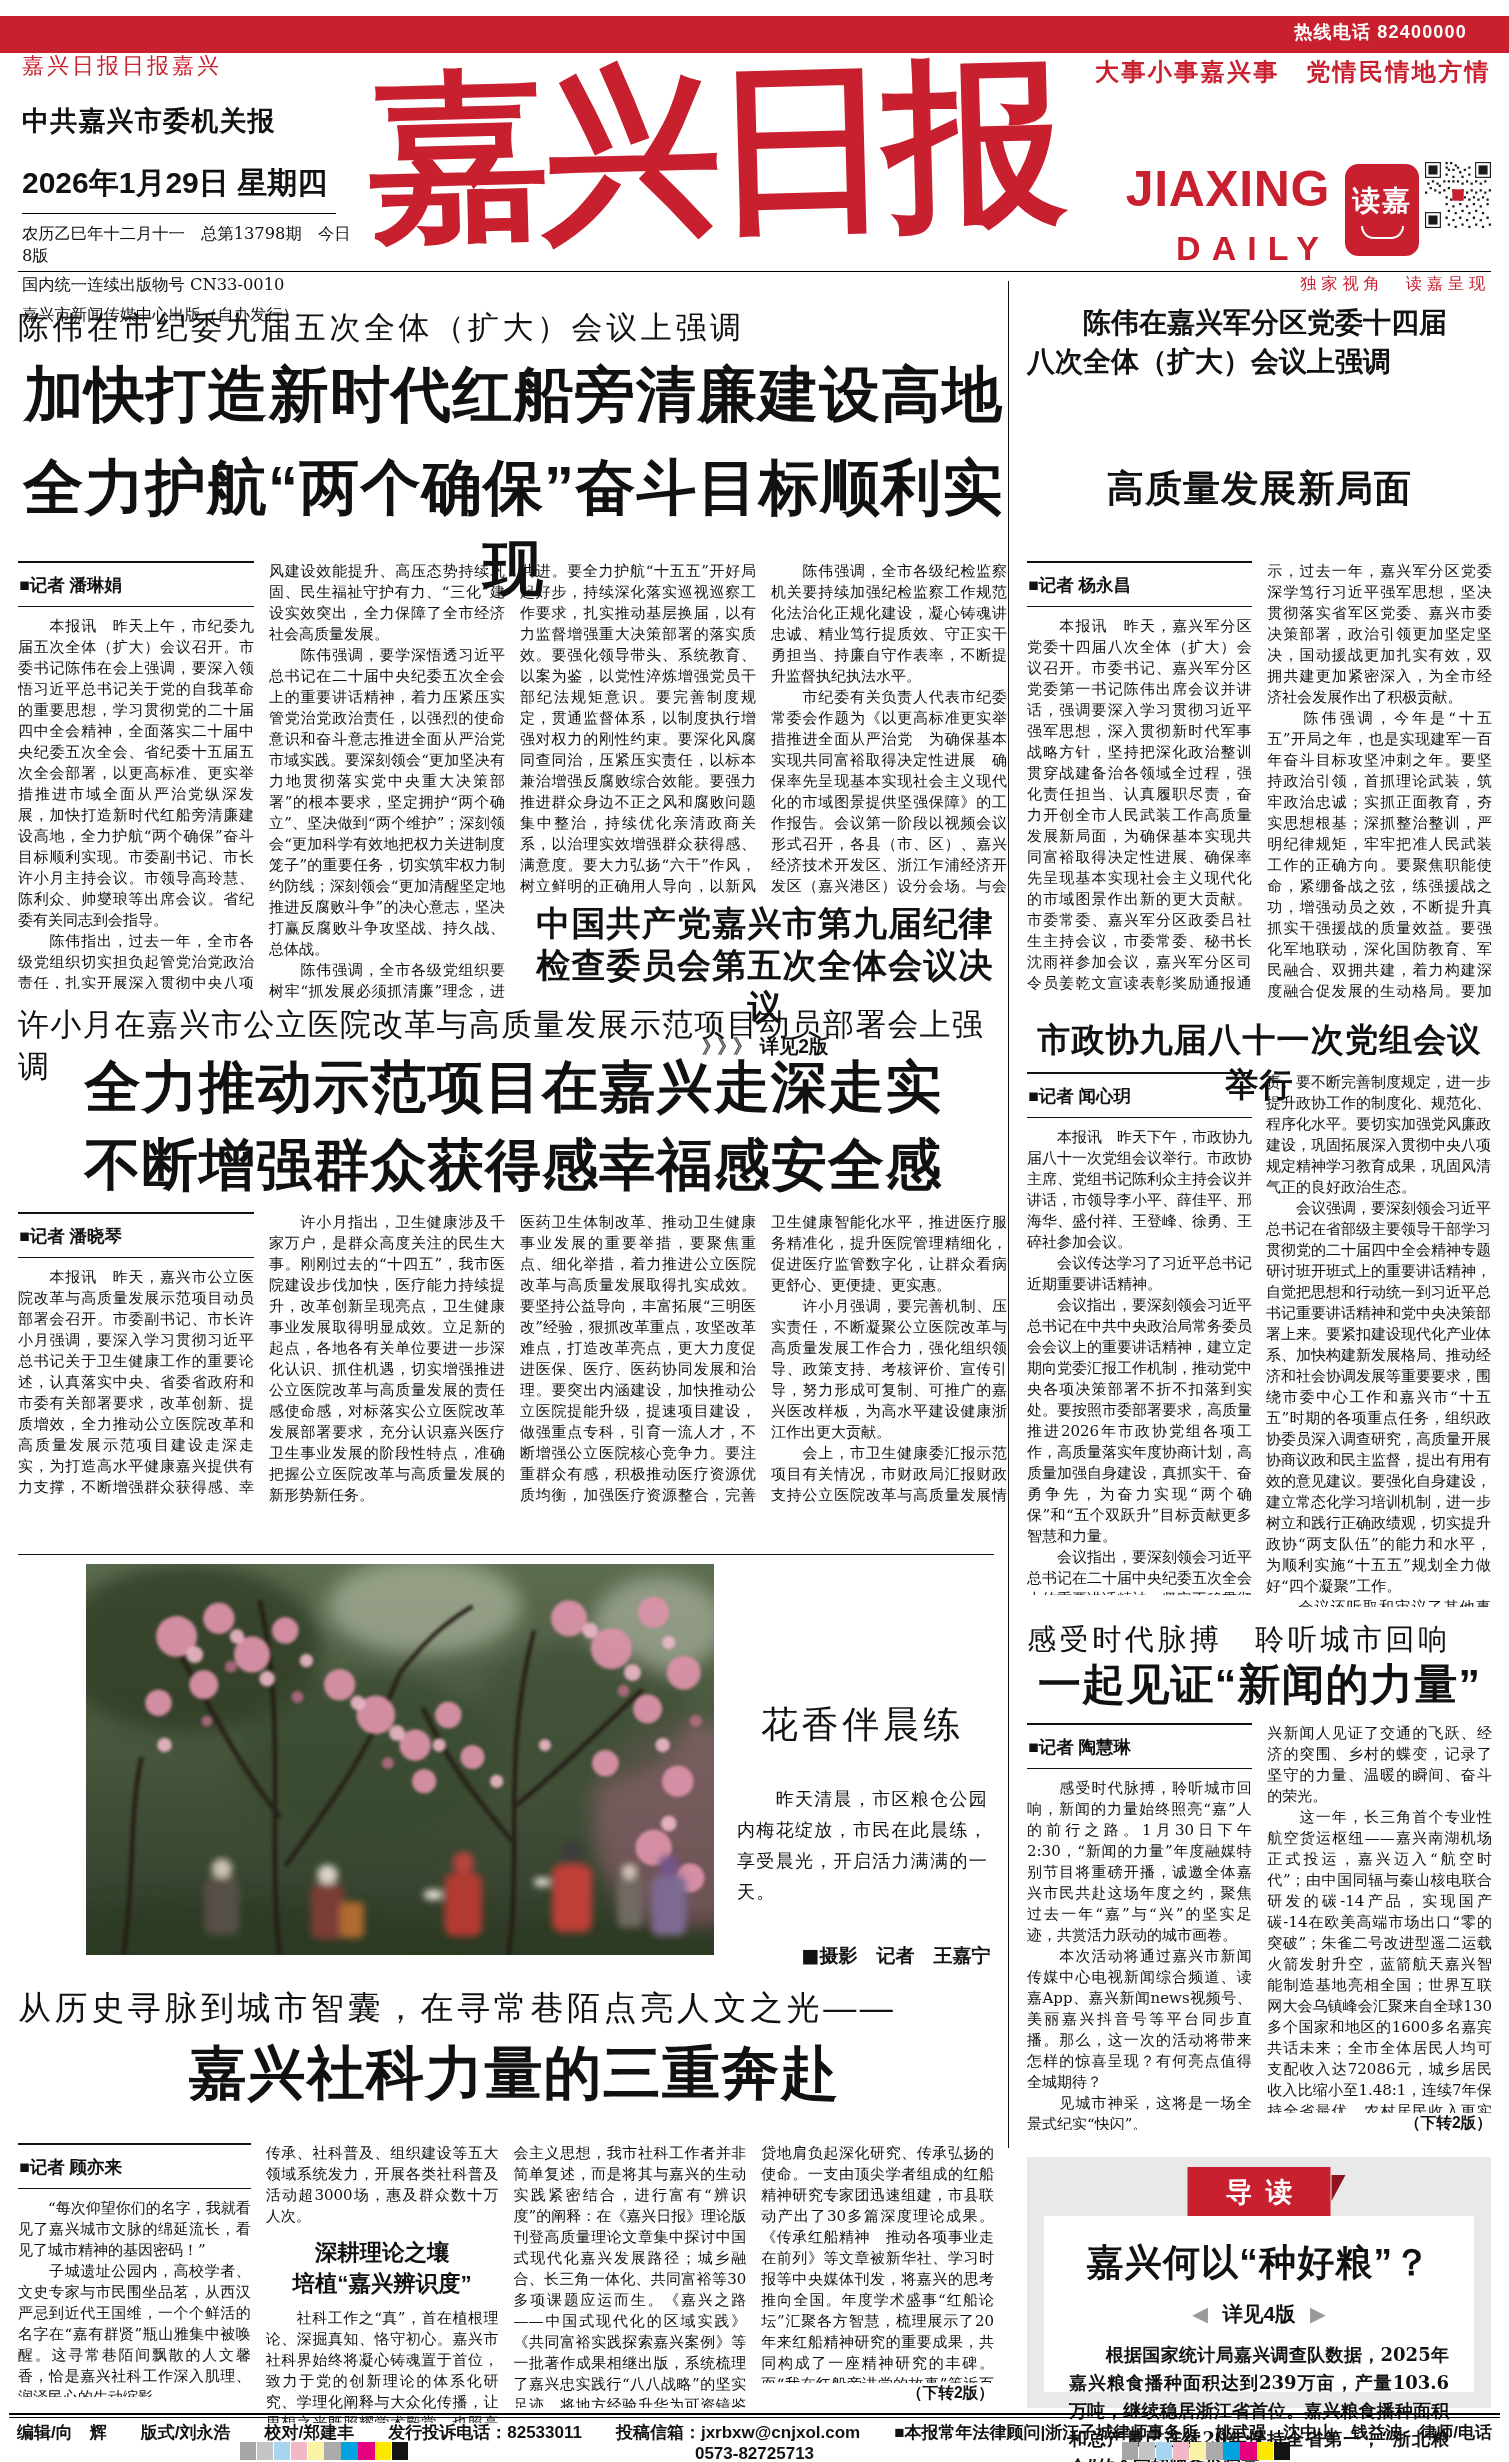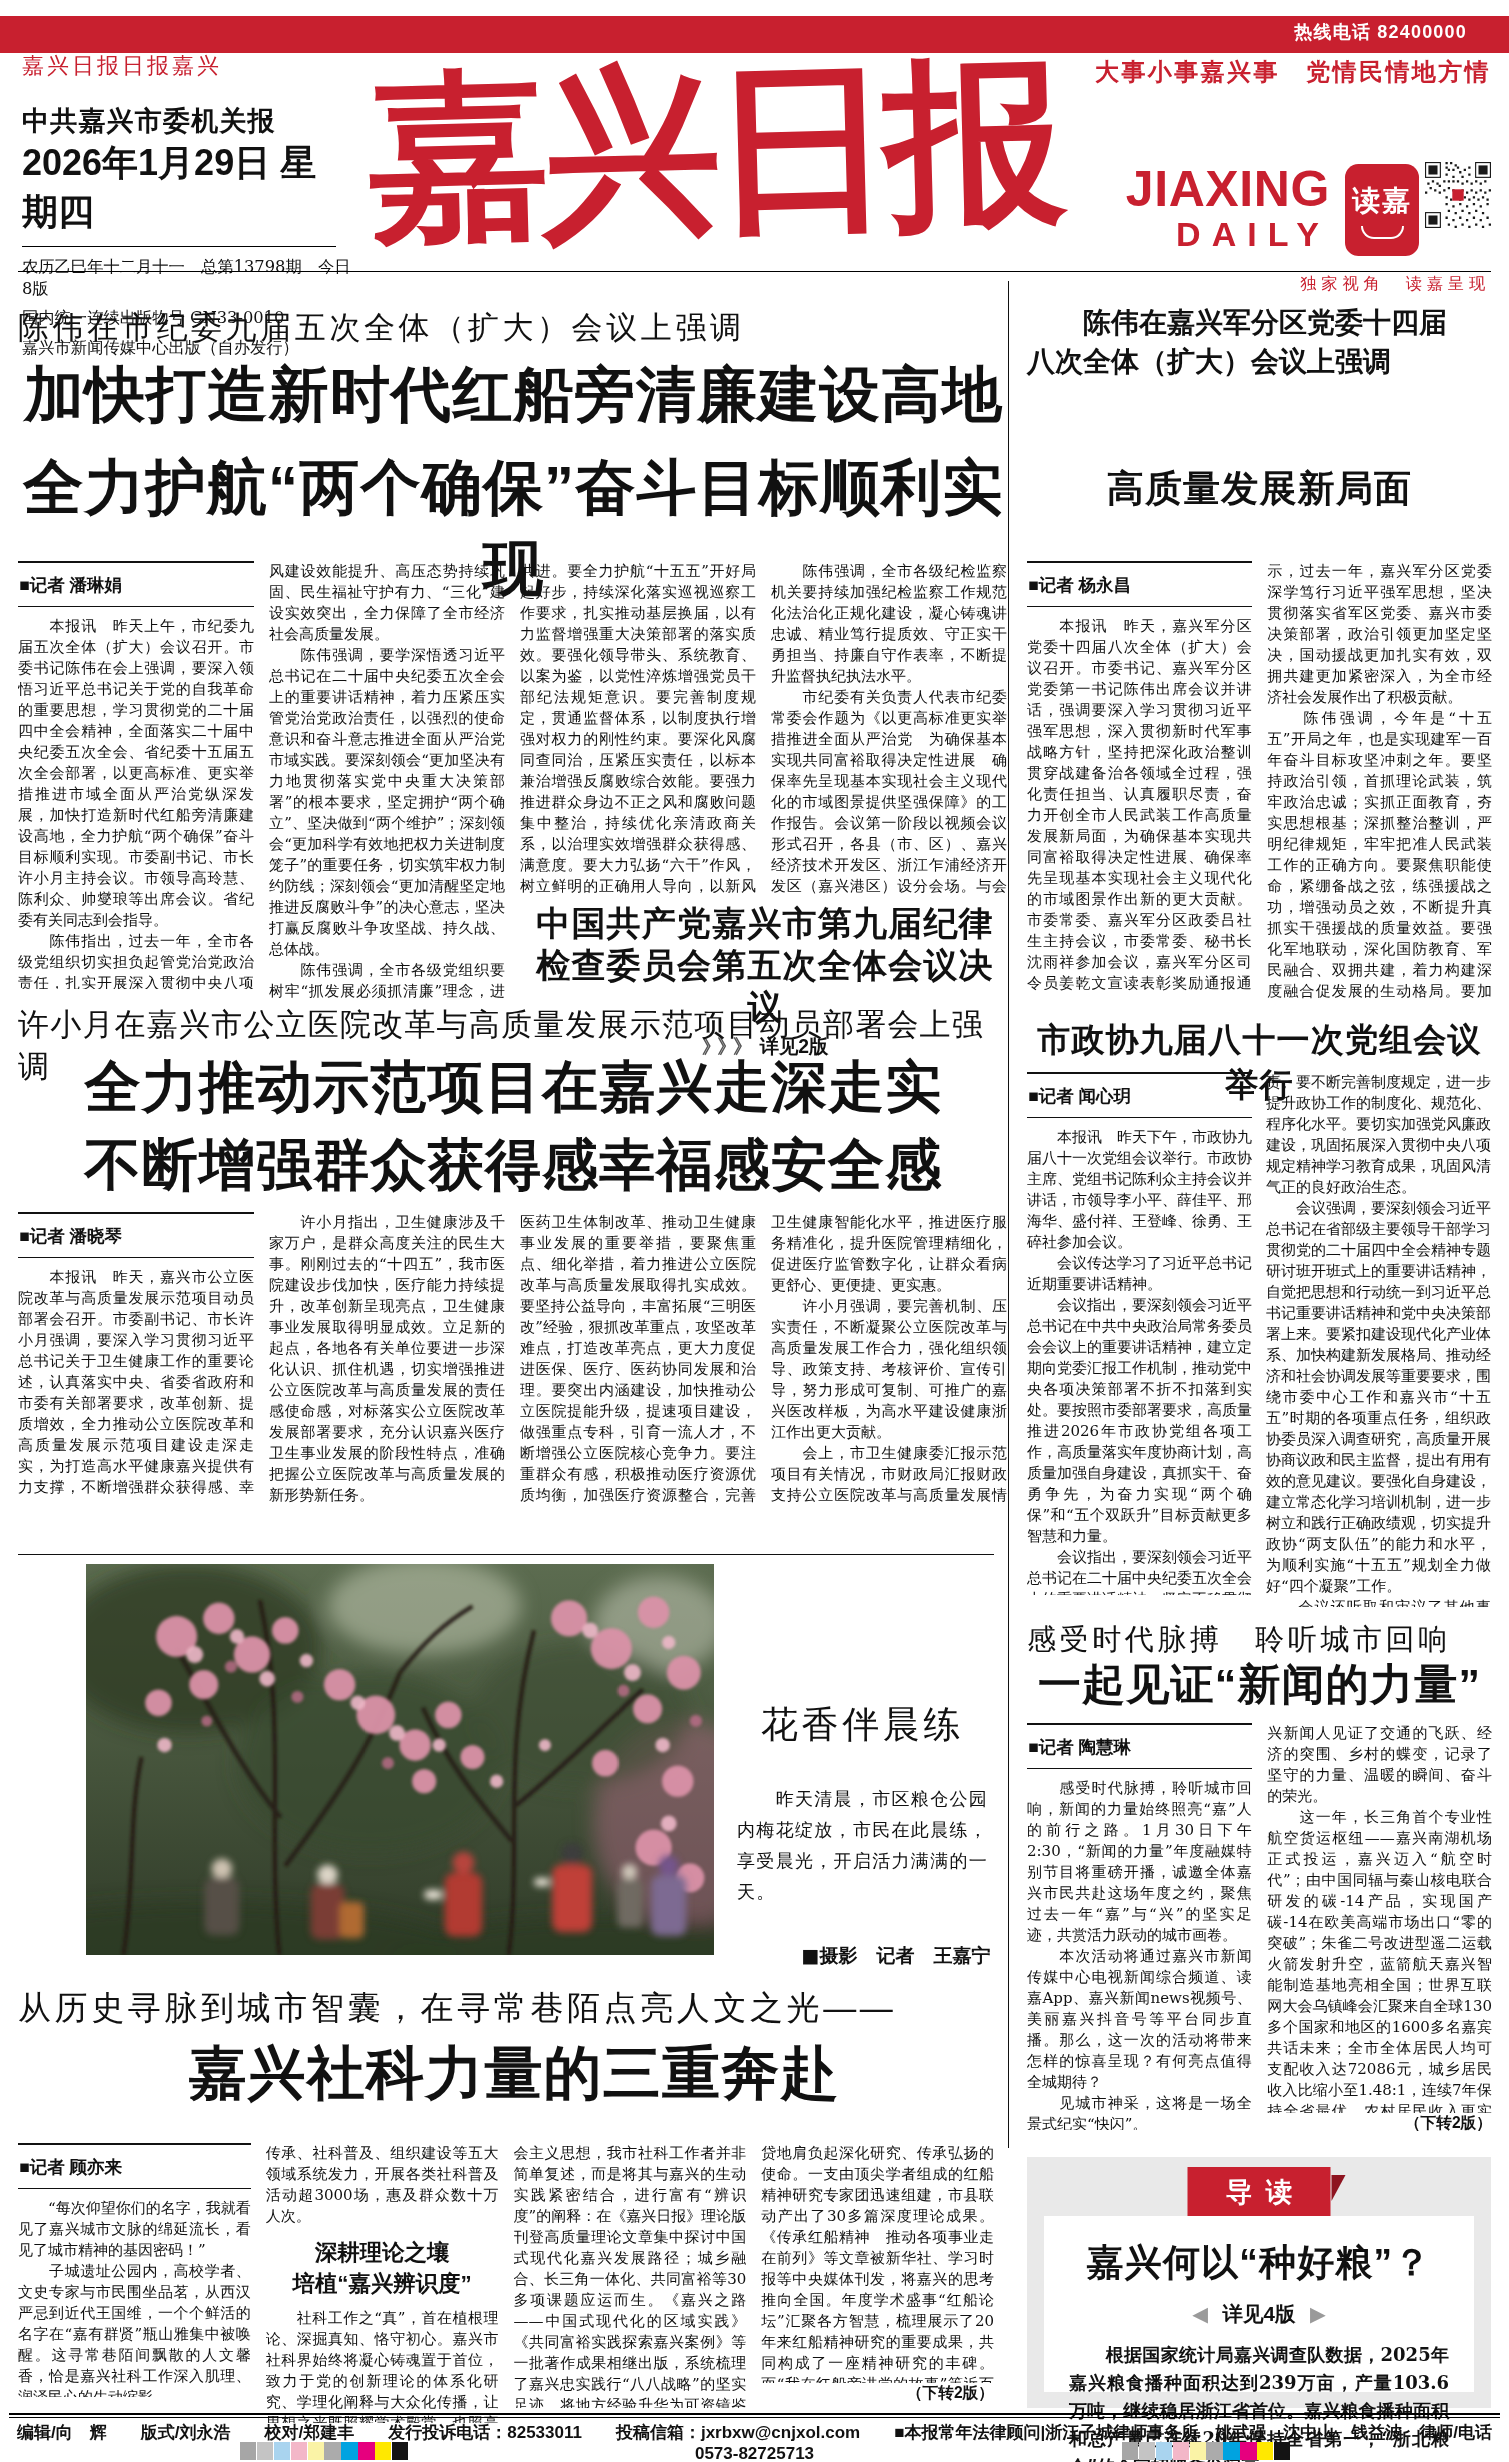--- a/index.html
+++ b/index.html
@@ -38,35 +38,35 @@
 
 <div id="page" style="--accent:#c8202f;">
 
   <div class="abs sans" style="left:0;top:15.7px;width:1509px;height:37px;background:var(--accent);">
     <div class="abs" style="right:42px;top:4.2px;color:#fff;font-size:18px;font-weight:700;letter-spacing:1.2px;">热线电话 82400000</div>
   </div>
 
   <div class="abs" style="left:22px;top:51px;width:329px;">
     <div class="serif red" style="font-size:22px;letter-spacing:3px;">嘉兴日报日报嘉兴</div>
     <div class="sans" style="font-size:27px;font-weight:900;margin-top:22px;letter-spacing:1.2px;">中共嘉兴市委机关报</div>
-    <div class="sans" style="font-size:36px;font-weight:900;">2026年1月29日 星期四</div>
+    <div class="sans" style="font-size:30px;font-weight:900;margin-top:24px;">2026年1月29日 星期四</div>
     <div style="border-top:1.2px solid #000;width:314px;margin-top:8.5px;"></div>
     <div class="serif" style="font-size:16.3px;margin-top:9.7px;">农历乙巳年十二月十一　总第13798期　今日8版</div>
     <div class="serif" style="font-size:16.3px;margin-top:7.2px;">国内统一连续出版物号 CN33-0010</div>
     <div class="serif" style="font-size:16.3px;margin-top:7.2px;">嘉兴市新闻传媒中心出版（自办发行）</div>
   </div>
 
   <div class="abs serif red" style="left:344px;top:41px;width:737px;height:224px;font-size:181px;font-weight:900;line-height:217px;
               text-align:center;letter-spacing:-8.5px;transform:rotate(-1.5deg);">嘉兴日报</div>
 
   <div class="abs sans red" style="left:876px;top:56px;width:615px;text-align:right;font-size:24px;font-weight:700;letter-spacing:2.4px;">大事小事嘉兴事　党情民情地方情</div>
 
   <div class="abs sans red" style="left:1119px;top:164px;width:211px;text-align:right;">
     <div style="font-size:50px;font-weight:900;letter-spacing:0.6px;line-height:51px;">JIAXING</div>
-    <div style="font-size:34px;font-weight:900;letter-spacing:11px;line-height:39px;">DAILY</div>
+    <div style="font-size:34px;font-weight:900;letter-spacing:11px;line-height:39px;margin-top:14px;">DAILY</div>
   </div>
 
   <div class="abs appicon" style="left:1345px;top:164px;width:74px;height:92px;">
     <span class="sans" style="font-size:28px;font-weight:900;letter-spacing:1.8px;">读嘉</span>
     <span class="boat"></span>
   </div>
 
   <svg class="abs" viewBox="0 0 29 29" style="left:1425px;top:162px;width:66px;height:97px;" preserveAspectRatio="xMidYMin meet">
     <rect width="29" height="29" fill="#fff"></rect>
     <g fill="#1a1a1a">

